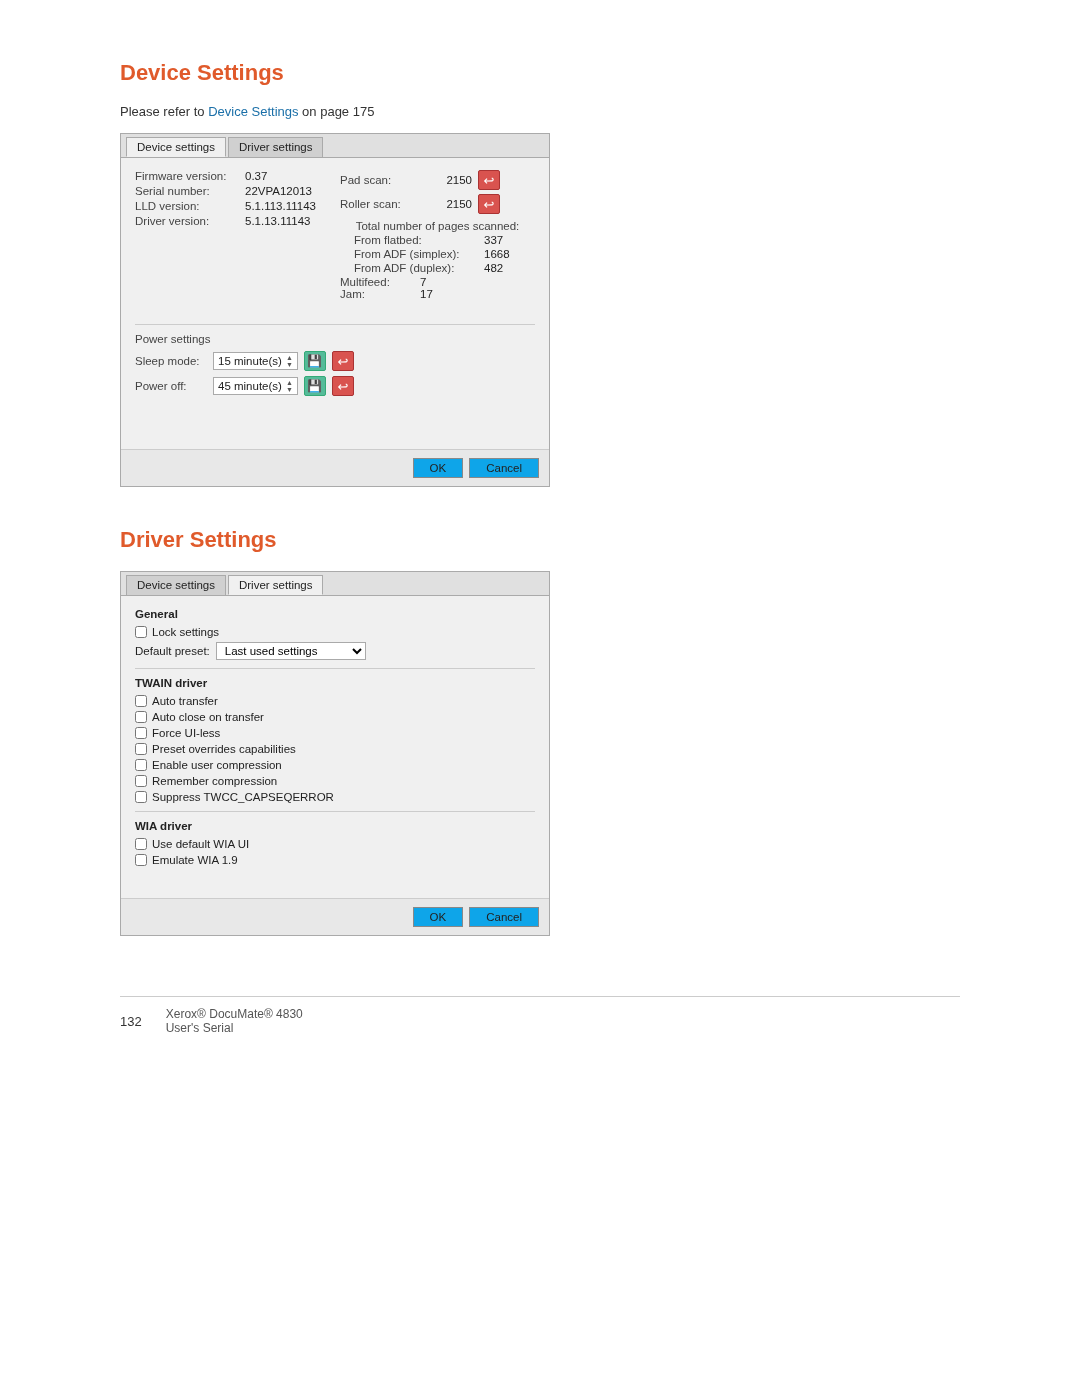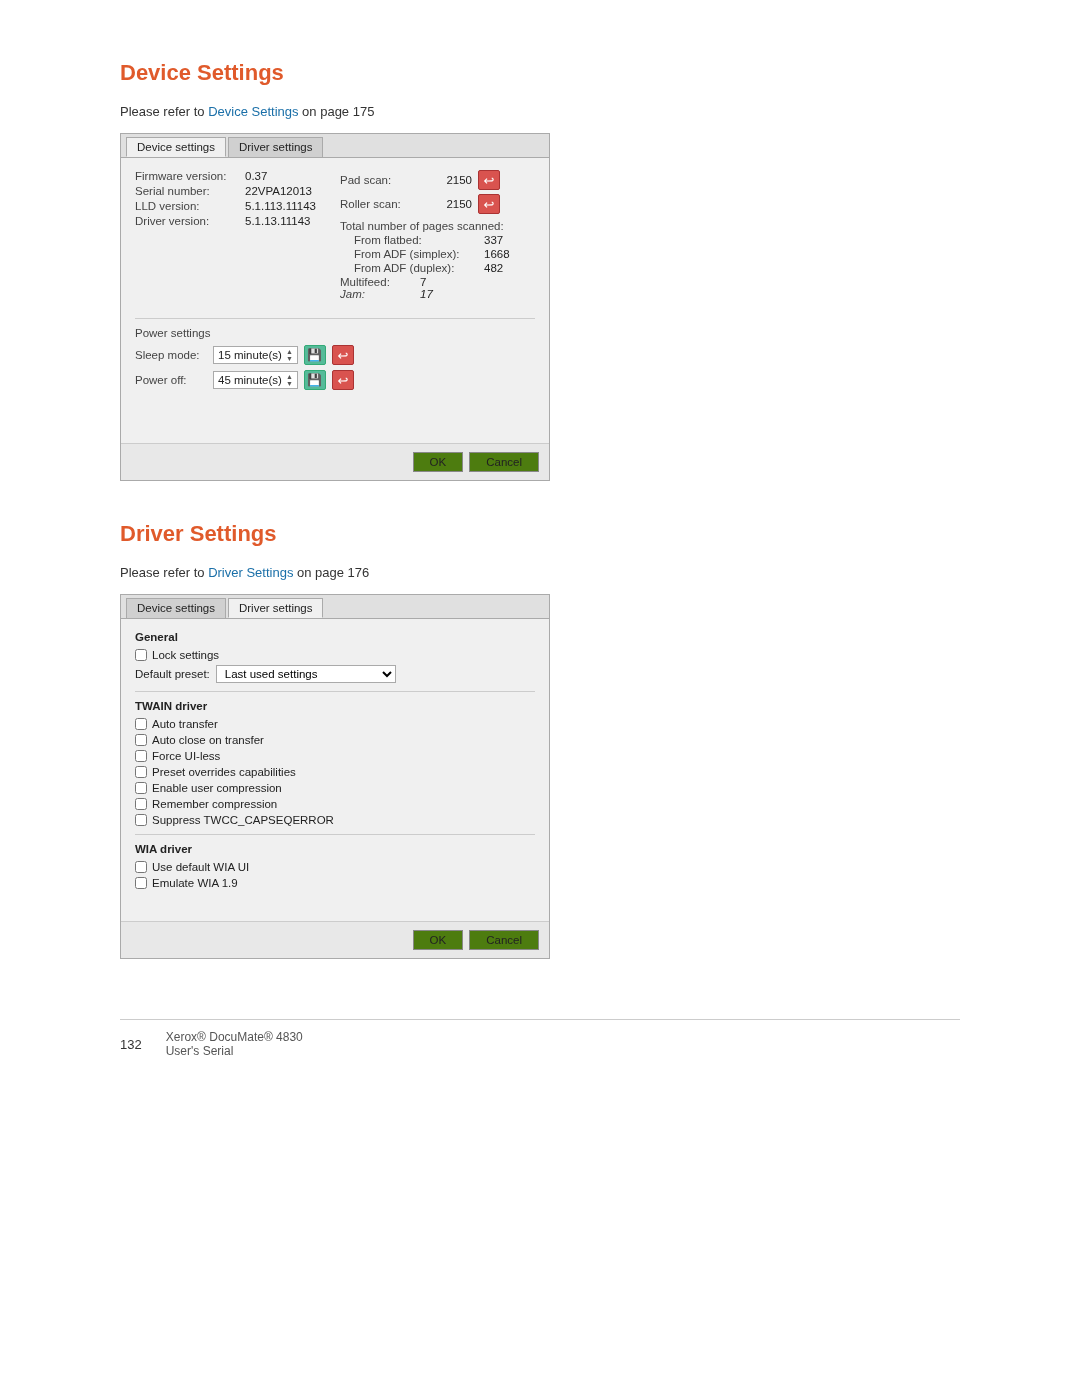--- a/index.html
+++ b/index.html
@@ -112,20 +112,21 @@
       font-size: 13px;
       border-radius: 2px;
     }
     .pages-section {
       margin-top: 6px;
       font-size: 11.5px;
     }
     .pages-title {
       color: #444;
       margin-bottom: 2px;
+      text-align: center;
     }
     .pages-row {
       display: flex;
       margin-bottom: 2px;
       padding-left: 14px;
     }
     .pages-row-label {
       width: 130px;
       color: #444;
     }
@@ -195,21 +196,21 @@
       gap: 6px;
       padding: 8px 10px;
       background: #e8e8e8;
       border-top: 1px solid #ccc;
       margin-top: 8px;
     }
     .footer-btn {
       padding: 3px 16px;
       font-size: 11.5px;
       border: 1px solid #888;
-      background: #4d7c0f;
+      background: #0ea5e9;
       cursor: pointer;
       color: #222;
     }
 
     
     .section-label {
       font-weight: bold;
       margin-bottom: 6px;
       font-size: 11.5px;
       color: #222;
@@ -233,21 +234,21 @@
       align-items: center;
       margin-bottom: 8px;
       gap: 6px;
       font-size: 11.5px;
     }
     .preset-select {
       font-size: 11.5px;
       border: 1px solid #aaa;
       background: white;
       padding: 1px 4px;
-      width: 180px;
+      width: 150px;
     }
     .section-divider {
       border: none;
       border-top: 1px solid #ccc;
       margin: 8px 0;
     }
 
     
     .page-footer {
       margin-top: 60px;
@@ -320,21 +321,21 @@
               <span class="pages-row-value">1668</span>
             </div>
             <div class="pages-row">
               <span class="pages-row-label">From ADF (duplex):</span>
               <span class="pages-row-value">482</span>
             </div>
             <div style="display:flex; margin-bottom:0;">
               <span style="width:80px; color:#444;">Multifeed:</span>
               <span>7</span>
             </div>
-            <div style="display:flex; margin-bottom:10px;font-style:italic;">
+            <div style="display:flex; margin-bottom:16px;">
               <span style="width:80px; color:#444;">Jam:</span>
               <span>17</span>
             </div>
           </div>
         </div>
       </div>
 
       <hr class="divider">
 
       <div class="power-section">
@@ -368,21 +369,20 @@
       <div style="height:30px;"></div>
     </div>
     <div class="dialog-footer">
       <button class="footer-btn">OK</button>
       <button class="footer-btn">Cancel</button>
     </div>
   </div>
 
   <h1 class="section-title">Driver Settings</h1>
 
-  <p class="refer-text">Please refer to <a class="refer-link">Driver Settings</a> on page 176</p>
 
   <div class="dialog-box">
     <div class="tab-bar">
       <div class="tab">Device settings</div>
       <div class="tab active">Driver settings</div>
     </div>
     <div class="dialog-content">
 
       <div class="section-label">General</div>
       <div class="checkbox-row">

